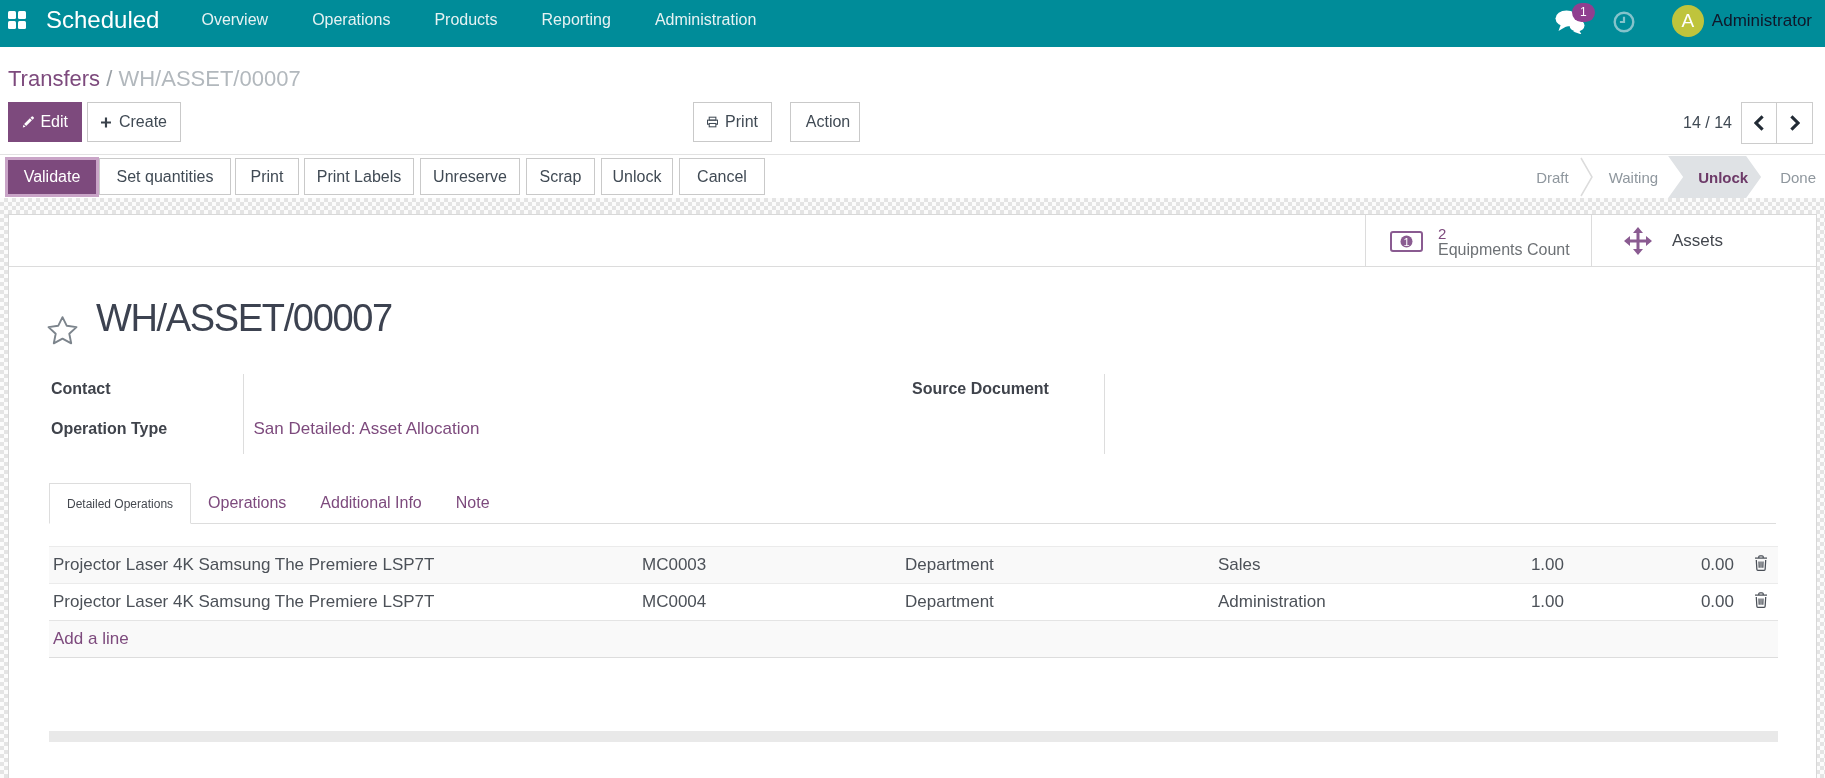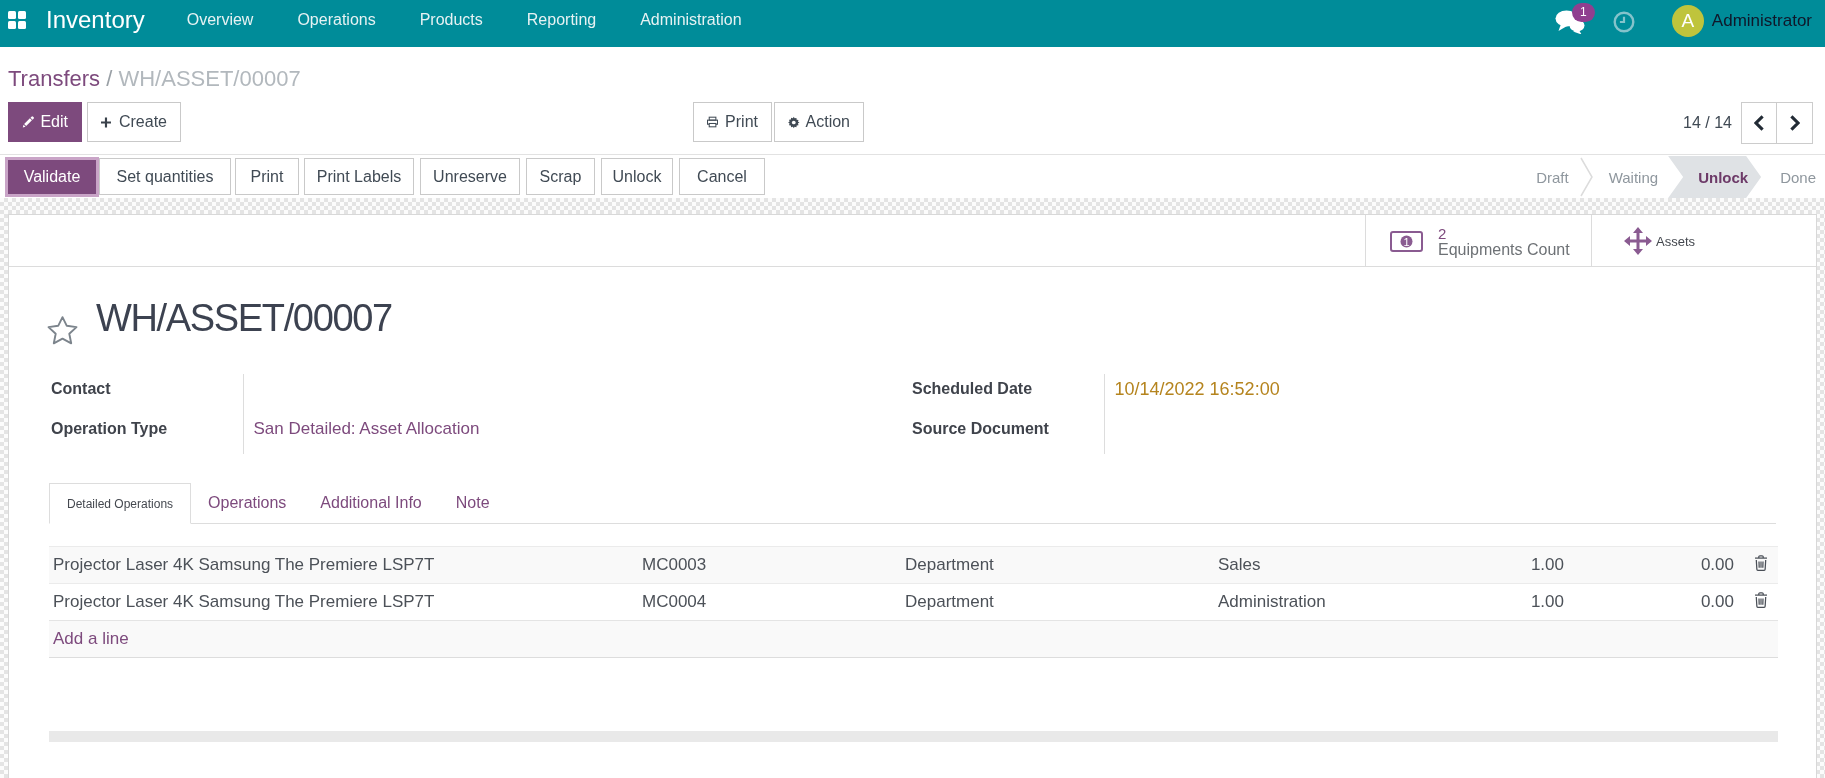--- a/index.html
+++ b/index.html
@@ -30,21 +30,21 @@
 .breadcrumb .bc1 { color:#7d4a7d; }
 .breadcrumb .sep { color:#9aa0a6; }
 .breadcrumb .bc2 { color:#b2b8bd; }
 .cp-buttons { position:relative; height:52px; }
 .btn { display:inline-flex; align-items:center; justify-content:center; font-size:16px;
   border:1px solid #c9c9c9; background:#fff; color:#404a54; height:40px; padding:0 13px; }
 .btn-primary { background:#7d4a7d; border-color:#7d4a7d; color:#fff; }
 .btn-edit { position:absolute; left:8px; top:0; width:74px; }
 .btn-create { position:absolute; left:87px; top:0; width:94px; }
 .btn-print { position:absolute; left:693px; top:0; width:79px; }
-.btn-action { position:absolute; left:774px; top:0; width:90px; }
+.btn-action { position:absolute; left:790px; top:0; width:70px; }
 .pager { position:absolute; right:12px; top:0; display:flex; align-items:center; }
 .pager .cnt { font-size:16px; color:#404a54; margin-right:9px; }
 .pgbtn { width:36px; height:42px; border:1px solid #ccc; background:#fff;
   display:flex; align-items:center; justify-content:center; }
 .pgbtn + .pgbtn { border-left:none; }
 
 
 .statusbar { border-top:1px solid #e2e2e2; height:44px; background:#fff;
   display:flex; align-items:center; position:relative; }
 .sb-left { display:flex; align-items:center; }
@@ -79,21 +79,21 @@
 
 .bbox { height:52px; border-bottom:1px solid #dcdcdc; position:relative; }
 .statbtn { position:absolute; top:0; height:52px; border-left:1px solid #dcdcdc;
   display:flex; align-items:center; }
 .statbtn1 { left:1356px; width:226px; }
 .statbtn2 { left:1582px; right:0; }
 .sb-ico { margin-left:24px; }
 .sb-txt { margin-left:15px; line-height:13px; }
 .sb-txt .v { color:#7d4a7d; font-size:15px; display:block; margin-bottom:3px; }
 .sb-txt .l { color:#6d7175; font-size:16px; }
-.assets-label { color:#43474e; font-size:13px; margin-left:4px; }
+.assets-label { color:#43474e; font-size:17px; margin-left:20px; }
 
 
 .title-row { padding:31px 0 0 37px; display:flex; }
 .star { margin-top:17px; }
 h1.doctitle { font-size:38px; font-weight:400; letter-spacing:-1.35px; color:#3c4250;
   margin-left:17px; line-height:40px; }
 
 
 .fields { display:flex; padding:28px 0 0 40px; }
 .fgroup { display:table; border-collapse:collapse; }
@@ -136,21 +136,21 @@
 </style>
 </head>
 <body>
 <div class="navbar">
   <div class="nav-grid">
       <span></span>
       <span></span>
       <span></span>
       <span></span>
     </div>
-  <div class="brand">Inventory</div>
+  <div class="brand">Scheduled</div>
   <div class="navmenu">
     <div>Overview</div>
       <div>Operations</div>
       <div>Products</div>
       <div>Reporting</div>
       <div>Administration</div>
   </div>
   <div class="nav-right">
     <div class="chaticon">
       <svg width="30" height="24" viewBox="0 0 30 24" style="margin-top:3px">
@@ -262,24 +262,20 @@
         <div class="frow">
             <div class="flabel">Contact</div>
             <div class="fval">&nbsp;</div>
           </div>
         <div class="frow">
             <div class="flabel">Operation Type</div>
             <div class="fval"><span class="link">San Detailed: Asset Allocation</span></div>
           </div>
       </div>
       <div class="fgroup fg-right">
-        <div class="frow">
-            <div class="flabel">Scheduled Date</div>
-            <div class="fval"><span class="datetxt" style="font-size:18px">10/14/2022 16:52:00</span></div>
-          </div>
         <div class="frow">
             <div class="flabel">Source Document</div>
             <div class="fval">&nbsp;</div>
           </div>
       </div>
     </div>
 
     <div class="tabs">
       <div class="tab active">Detailed Operations</div>
       <div class="tab">Operations</div>

